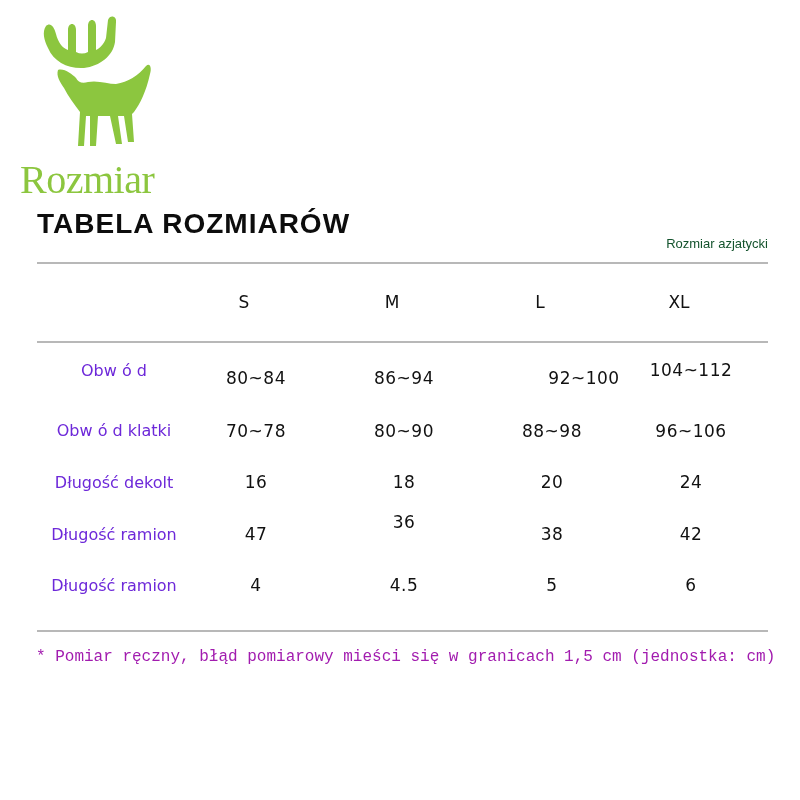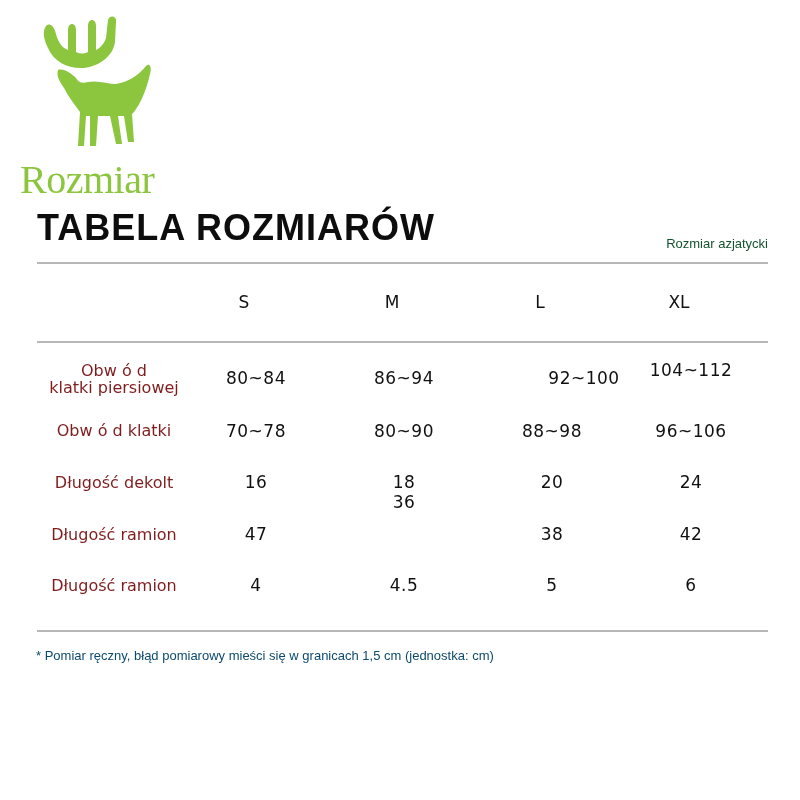--- a/index.html
+++ b/index.html
@@ -2,34 +2,34 @@
 <html><head>
   <meta charset="utf-8">
   <style>
     html, body { margin: 0; padding: 0; background: #ffffff; }
     body { width: 800px; height: 800px; position: relative; overflow: hidden; font-family: "DejaVu Sans", sans-serif; color: #111; }
 
     .logo { position: absolute; left: 18px; top: 12px; width: 170px; height: 185px; }
     .logo svg { position: absolute; left: 20px; top: 0; }
     .logo-text { position: absolute; left: 2px; top: 148px; font-family: "Liberation Serif", serif; font-size: 40px; color: #8cc63f; letter-spacing: -0.5px; line-height: 1; }
 
-    .title { position: absolute; left: 37px; top: 210px; font-family: "Liberation Sans", sans-serif; font-weight: bold; font-size: 36px; letter-spacing: 1px; color: #0d0d0d; line-height: 1; }
+    .title { position: absolute; left: 37px; top: 210px; font-family: "Liberation Sans", sans-serif; font-weight: bold; font-size: 28px; letter-spacing: 1px; color: #0d0d0d; line-height: 1; }
     .subtitle { position: absolute; right: 32px; top: 236px; font-family: "Liberation Sans", sans-serif; font-size: 13px; color: #14532d; }
 
     .rule { position: absolute; left: 37px; width: 731px; height: 0; border-top: 2px solid #b8b8b8; }
     .rule.r1 { top: 262px; }
     .rule.r2 { top: 341px; }
     .rule.r3 { top: 630px; }
 
     .hdr { position: absolute; top: 292px; font-family: "DejaVu Sans", sans-serif; font-size: 17px; color: #111; transform: translateX(-50%); }
 
-    .row-label { position: absolute; left: 30px; width: 168px; text-align: center; font-family: "DejaVu Sans", sans-serif; font-size: 16px; color: #7f1d1d; line-height: 17px; }
+    .row-label { position: absolute; left: 30px; width: 168px; text-align: center; font-family: "DejaVu Sans", sans-serif; font-size: 16px; color: #6d28d9; line-height: 17px; }
     .cell { position: absolute; font-family: "DejaVu Sans", sans-serif; font-size: 17px; color: #111; transform: translateX(-50%); white-space: nowrap; letter-spacing: 0.5px; margin-left: 12px; }
 
-    .note { position: absolute; left: 36px; top: 648px; font-family: Liberation Sans, sans-serif; font-size: 13px; color: #0c4a6e; }
+    .note { position: absolute; left: 36px; top: 648px; font-family: Liberation Mono, monospace; font-size: 16px; color: #a21caf; }
   </style>
 </head>
 <body>
 
 <div class="logo">
   <svg width="130" height="145" viewBox="0 0 130 145">
     <g fill="#8cc63f">
 
       <path d="M8 14 C12 10 16 14 18 22 C20 30 24 36 30 38 L30 18 C30 10 38 10 38 18 L38 40 C42 42 46 42 50 40 L50 14 C50 6 58 6 58 14 L58 38 C62 36 66 32 68 26 L70 8 C72 2 79 4 78 10 L77 30 C75 44 62 54 46 56 C30 57 16 50 10 36 C6 28 4 20 8 14 Z"></path>
 
@@ -47,21 +47,20 @@
 <div>
   <div class="hdr" style="left:244px">S</div>
   <div class="hdr" style="left:392px">M</div>
   <div class="hdr" style="left:540px">L</div>
   <div class="hdr" style="left:679px">XL</div>
 
   <div class="rule r2"></div>
 
   <div class="row-label" style="top:362px">
     <div>Obw ó d</div>
-    <div>klatki piersiowej</div>
   </div>
   <div class="cell" style="left:244px;top:368px">80~84</div>
   <div class="cell" style="left:392px;top:368px">86~94</div>
   <div class="cell" style="left:572px;top:368px">92~100</div>
   <div class="cell" style="left:679px;top:360px">104~112</div>
 
   <div class="row-label" style="top:422px">
     <div>Obw ó d klatki</div>
   </div>
   <div class="cell" style="left:244px;top:421px">70~78</div>
@@ -74,21 +73,21 @@
   </div>
   <div class="cell" style="left:244px;top:472px">16</div>
   <div class="cell" style="left:392px;top:472px">18</div>
   <div class="cell" style="left:540px;top:472px">20</div>
   <div class="cell" style="left:679px;top:472px">24</div>
 
   <div class="row-label" style="top:526px">
     <div>Długość ramion</div>
   </div>
   <div class="cell" style="left:244px;top:524px">47</div>
-  <div class="cell" style="left:392px;top:492px">36</div>
+  <div class="cell" style="left:392px;top:512px">36</div>
   <div class="cell" style="left:540px;top:524px">38</div>
   <div class="cell" style="left:679px;top:524px">42</div>
 
   <div class="row-label" style="top:577px">
     <div>Długość ramion</div>
   </div>
   <div class="cell" style="left:244px;top:575px">4</div>
   <div class="cell" style="left:392px;top:575px">4.5</div>
   <div class="cell" style="left:540px;top:575px">5</div>
   <div class="cell" style="left:679px;top:575px">6</div>

